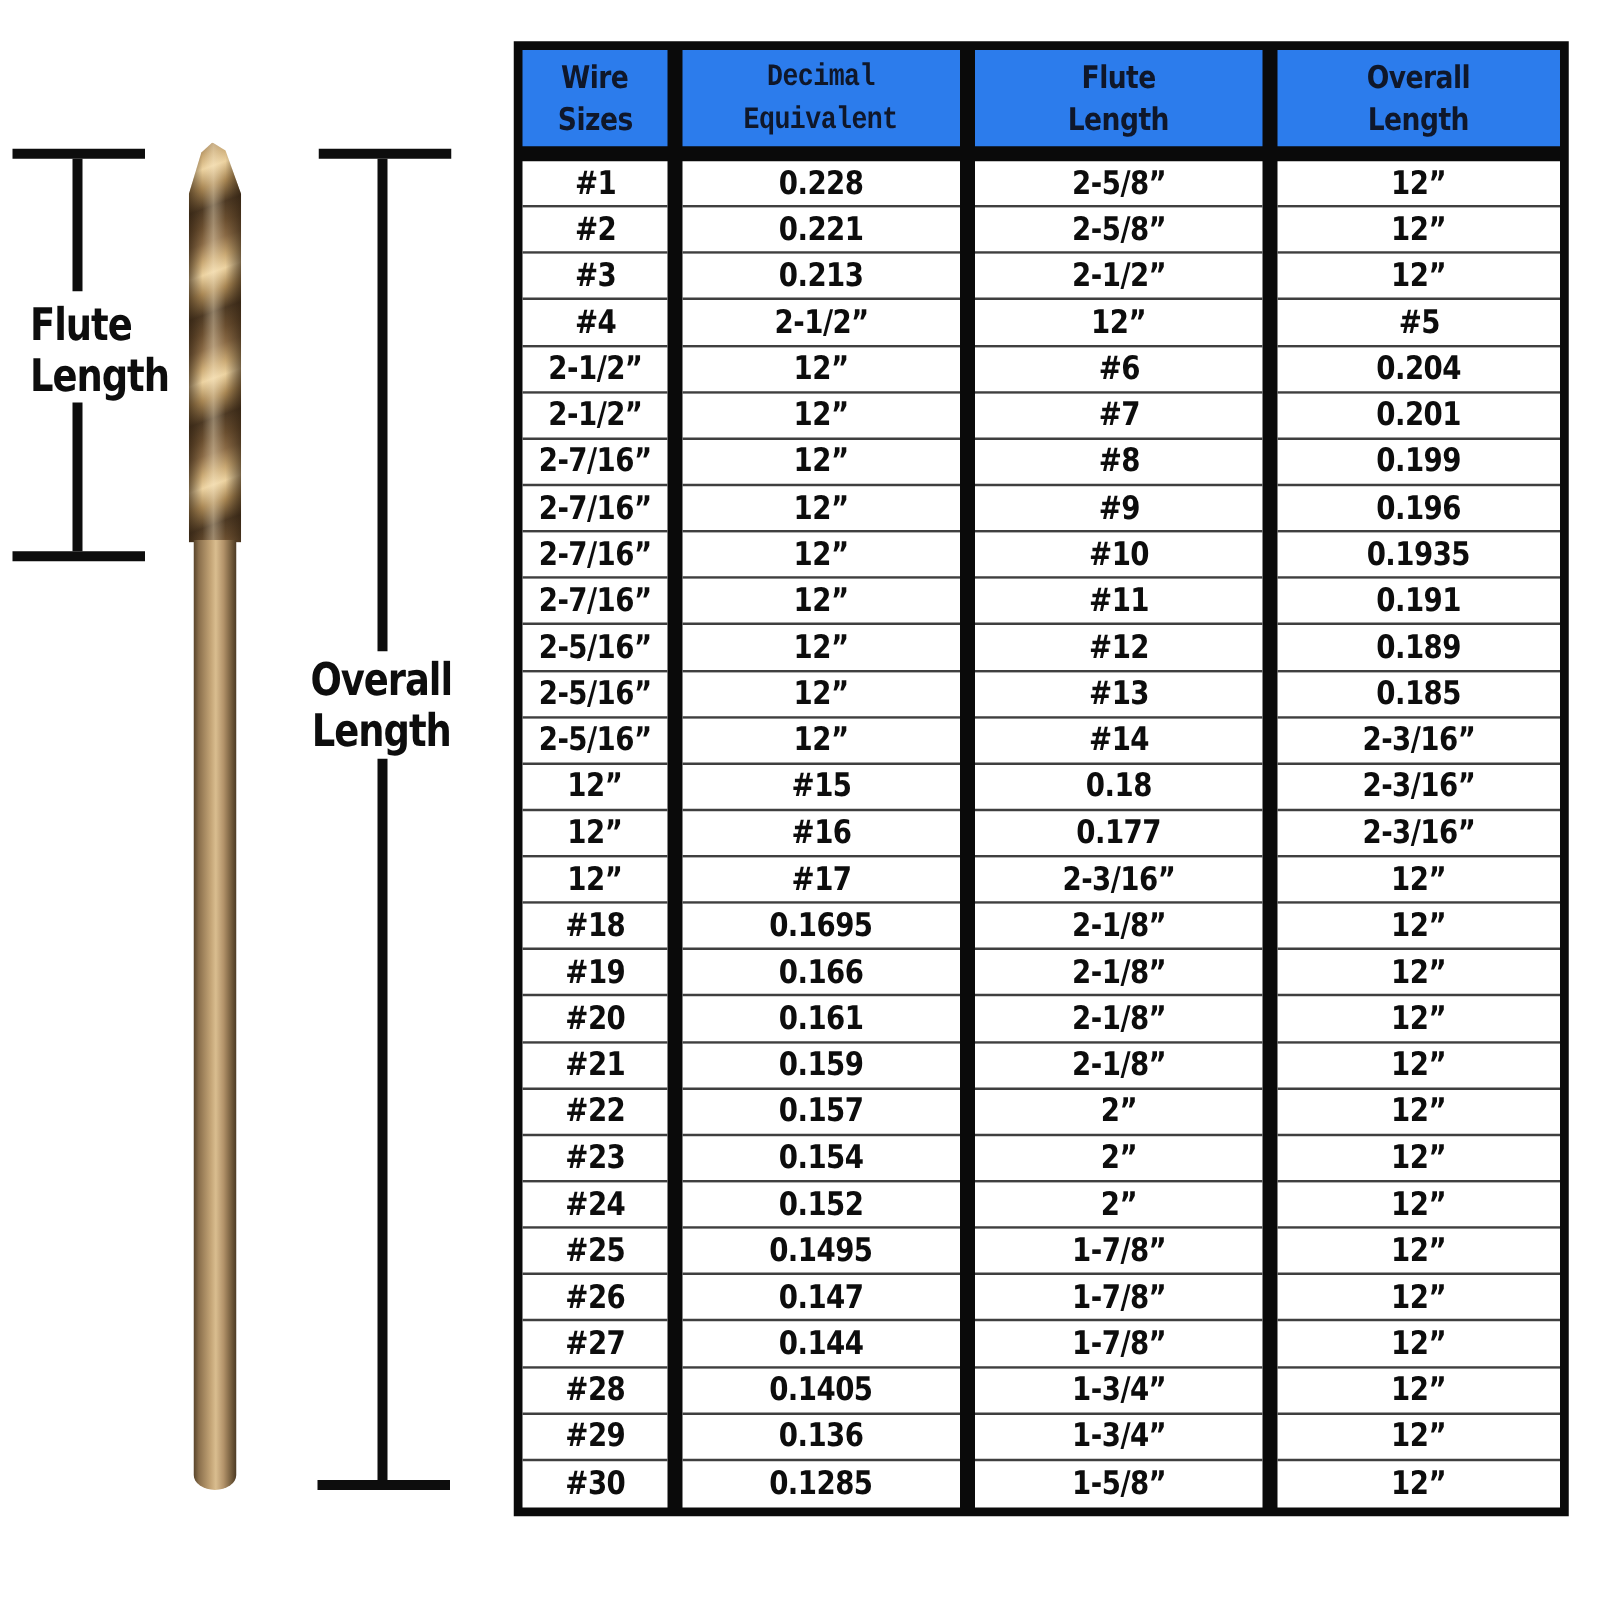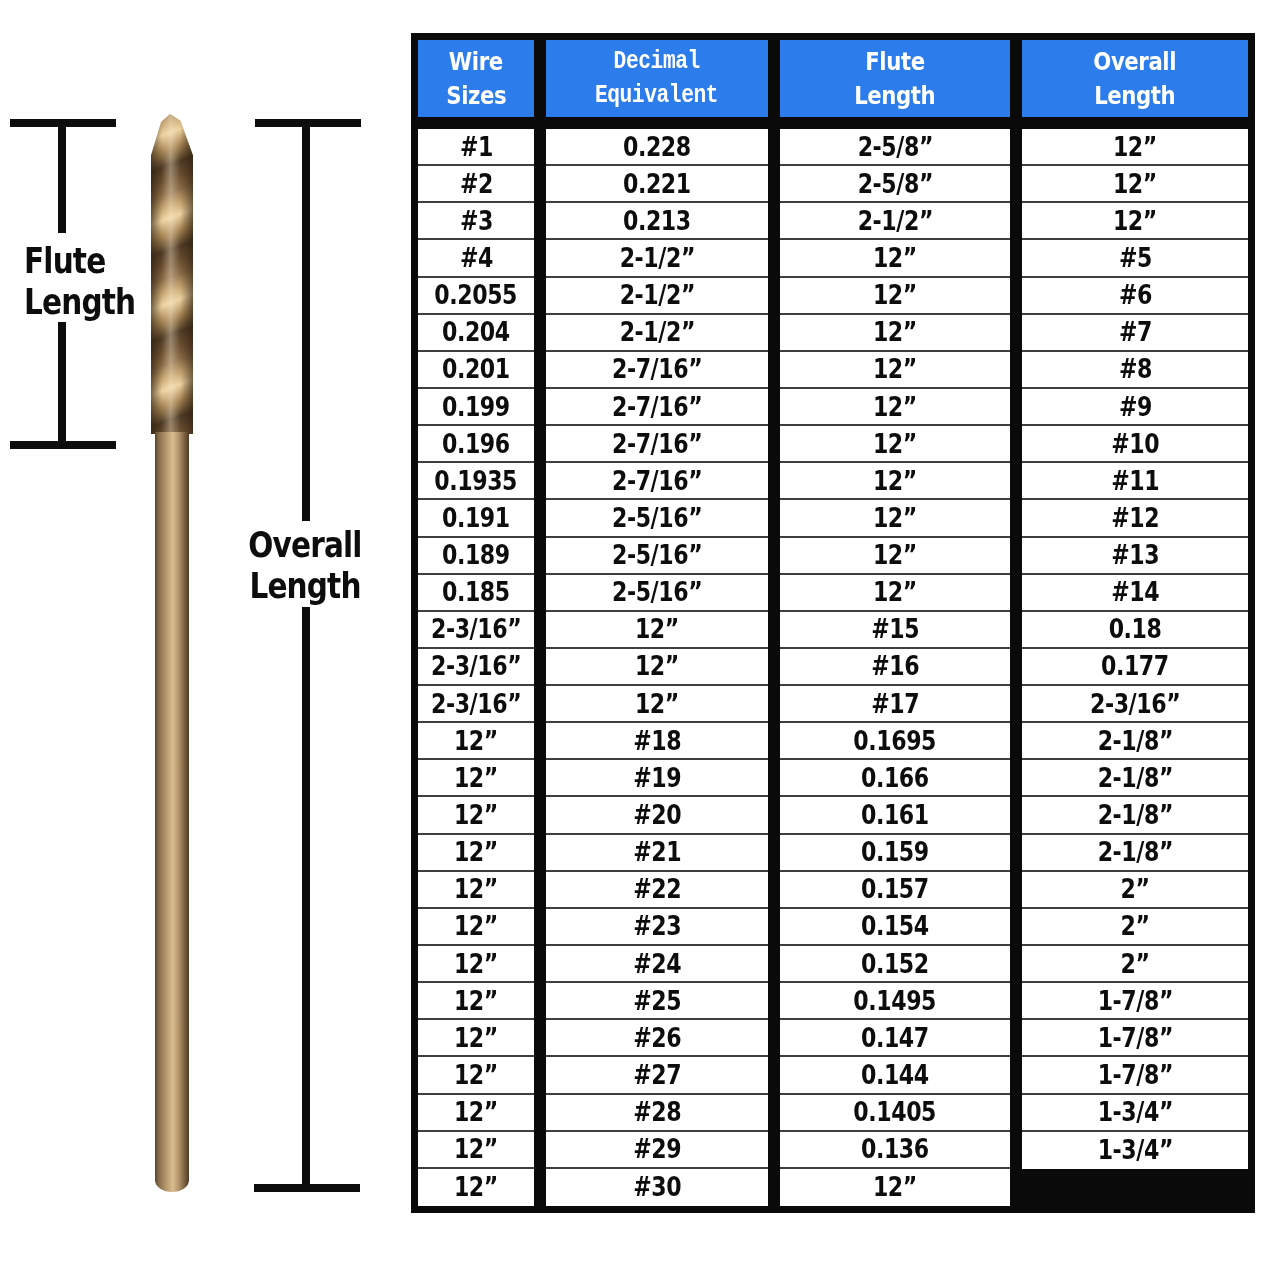--- a/index.html
+++ b/index.html
@@ -51,21 +51,21 @@
     display:flex; flex-direction:column;
   }
   .thead {
     display:grid;
     grid-template-columns:116px 222px 230px 1fr;
     column-gap:12px;
     height:77px; margin-bottom:12px;
   }
   .hcell {
     display:flex; flex-direction:column; align-items:center; justify-content:center;
-    gap:9px; color:#ffffff;
+    gap:9px; color:#0f172a;
   }
   .hline {
     font-size:25px; font-weight:800; line-height:1;
     letter-spacing:-0.5px; white-space:nowrap;
     transform:scaleX(0.85);
   }
   .tbody {
     flex:1;
     display:grid;
     grid-template-columns:116px 222px 230px 1fr;
@@ -182,23 +182,20 @@
         <span class="ctext">2-1/2”</span>
       </div>
       <div class="cell">
         <span class="ctext">12”</span>
       </div>
 
       <div class="cell">
         <span class="ctext">#5</span>
       </div>
       <div class="cell">
-        <span class="ctext">0.2055</span>
-      </div>
-      <div class="cell">
         <span class="ctext">2-1/2”</span>
       </div>
       <div class="cell">
         <span class="ctext">12”</span>
       </div>
 
       <div class="cell">
         <span class="ctext">#6</span>
       </div>
       <div class="cell">
@@ -499,18 +496,24 @@
       </div>
       <div class="cell">
         <span class="ctext">1-3/4”</span>
       </div>
       <div class="cell">
         <span class="ctext">12”</span>
       </div>
 
       <div class="cell">
         <span class="ctext">#30</span>
+      </div>
+      <div class="cell">
+        <span class="ctext">0.1285</span>
+      </div>
+      <div class="cell">
+        <span class="ctext">1-5/8”</span>
       </div>
       <div class="cell">
         <span class="ctext">12”</span>
       </div>
     </div>
 </div>
 
 </body></html>

